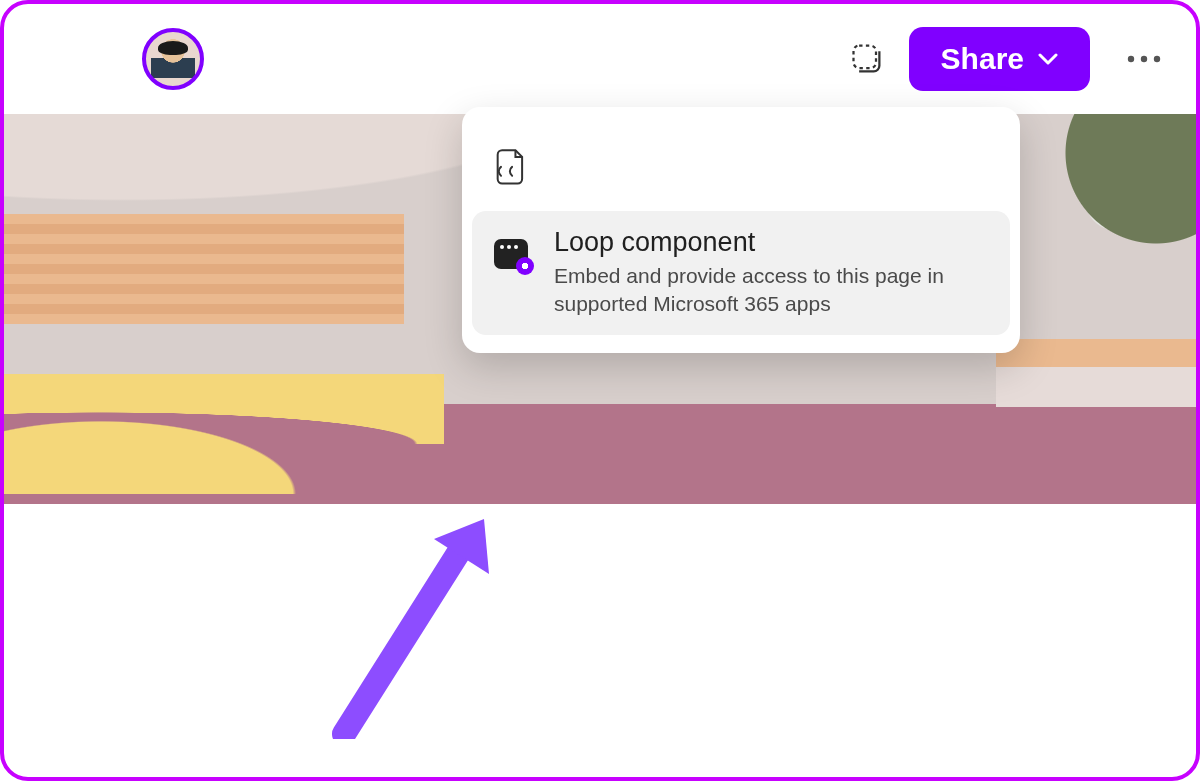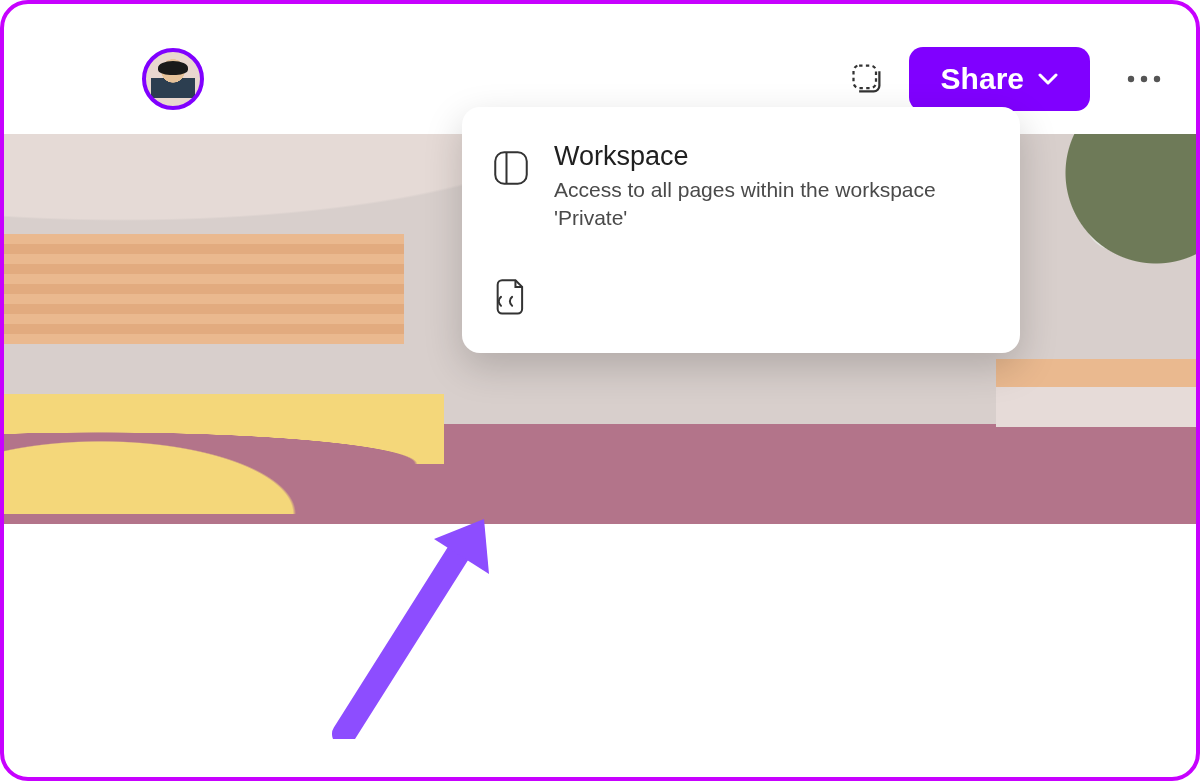--- a/index.html
+++ b/index.html
@@ -19,21 +19,20 @@
     position:relative;
     background:#fff;
   }
 
   
   .topbar{
     height:110px;width:100%;
     display:flex;align-items:center;
     padding:16px 28px;
     gap:18px;
-    margin-top:20px;
   }
   .avatar{
     width:62px;height:62px;border-radius:50%;
     border:4px solid var(--purple);
     margin-left:110px;
     background:
       radial-gradient(circle at 50% 35%, #e6c29a 0 26%, transparent 27%),
       linear-gradient(#2c3e50,#2c3e50) 50% 76%/44px 20px no-repeat,
       #e9d7cf;
     position:relative;
@@ -149,46 +148,43 @@
           <circle cx="18" cy="4" r="3.2"></circle>
           <circle cx="31" cy="4" r="3.2"></circle>
       </svg>
     </button>
   </div>
 
   <div class="hero"></div>
 
   <div class="dropdown">
 
-    <div class="dd-row">
-      <div class="dd-icon">
-        <svg width="36" height="36" viewBox="0 0 32 32" fill="none" stroke="#333" stroke-width="1.8">
-          <rect x="2" y="2" width="28" height="28" rx="8"></rect>
-          <line x1="12" y1="2" x2="12" y2="30"></line>
-        </svg>
-      </div>
-      <div class="dd-text">
-        <span class="dd-title">Workspace</span>
-        <span class="dd-desc">Access to all pages within the workspace 'Private'</span>
-      </div>
-    </div>
 
     <div class="dd-row">
       <div class="dd-icon">
         <svg width="36" height="40" viewBox="0 0 32 36" fill="none" stroke="#333" stroke-width="1.8">
           <path d="M8 2 h12 l6 6 v20 a4 4 0 0 1 -4 4 h-14 a4 4 0 0 1 -4 -4 v-22 a4 4 0 0 1 4 -4 z"></path>
           <path d="M20 2 v6 h6"></path>
           <path d="M7 25 a5 5 0 0 1 0 -8" stroke-linecap="round"></path>
           <path d="M3 25 a5 5 0 0 0 0 -8" stroke-linecap="round" transform="translate(10,0) scale(-1,1) translate(-10,0)"></path>
         </svg>
       </div>
       <div class="dd-text">
       </div>
     </div>
 
+    <div class="dd-row hover">
+      <div class="dd-icon">
+        <div class="loop-glyph"></div>
+      </div>
+      <div class="dd-text">
+        <span class="dd-title">Loop component</span>
+        <span class="dd-desc">Embed and provide access to this page in supported Microsoft 365 apps</span>
+      </div>
+    </div>
   </div>
 
   <svg class="arrow" viewBox="0 0 200 230">
     <defs>
       <linearGradient id="g" x1="0" y1="1" x2="1" y2="0">
         <stop offset="0" stop-color="#8d4dff"></stop>
           <stop offset="1" stop-color="#8d4dff"></stop>
       </linearGradient>
     </defs>
     <path d="M30 225 L150 35" stroke="url(#g)" stroke-width="24" stroke-linecap="round"></path>

